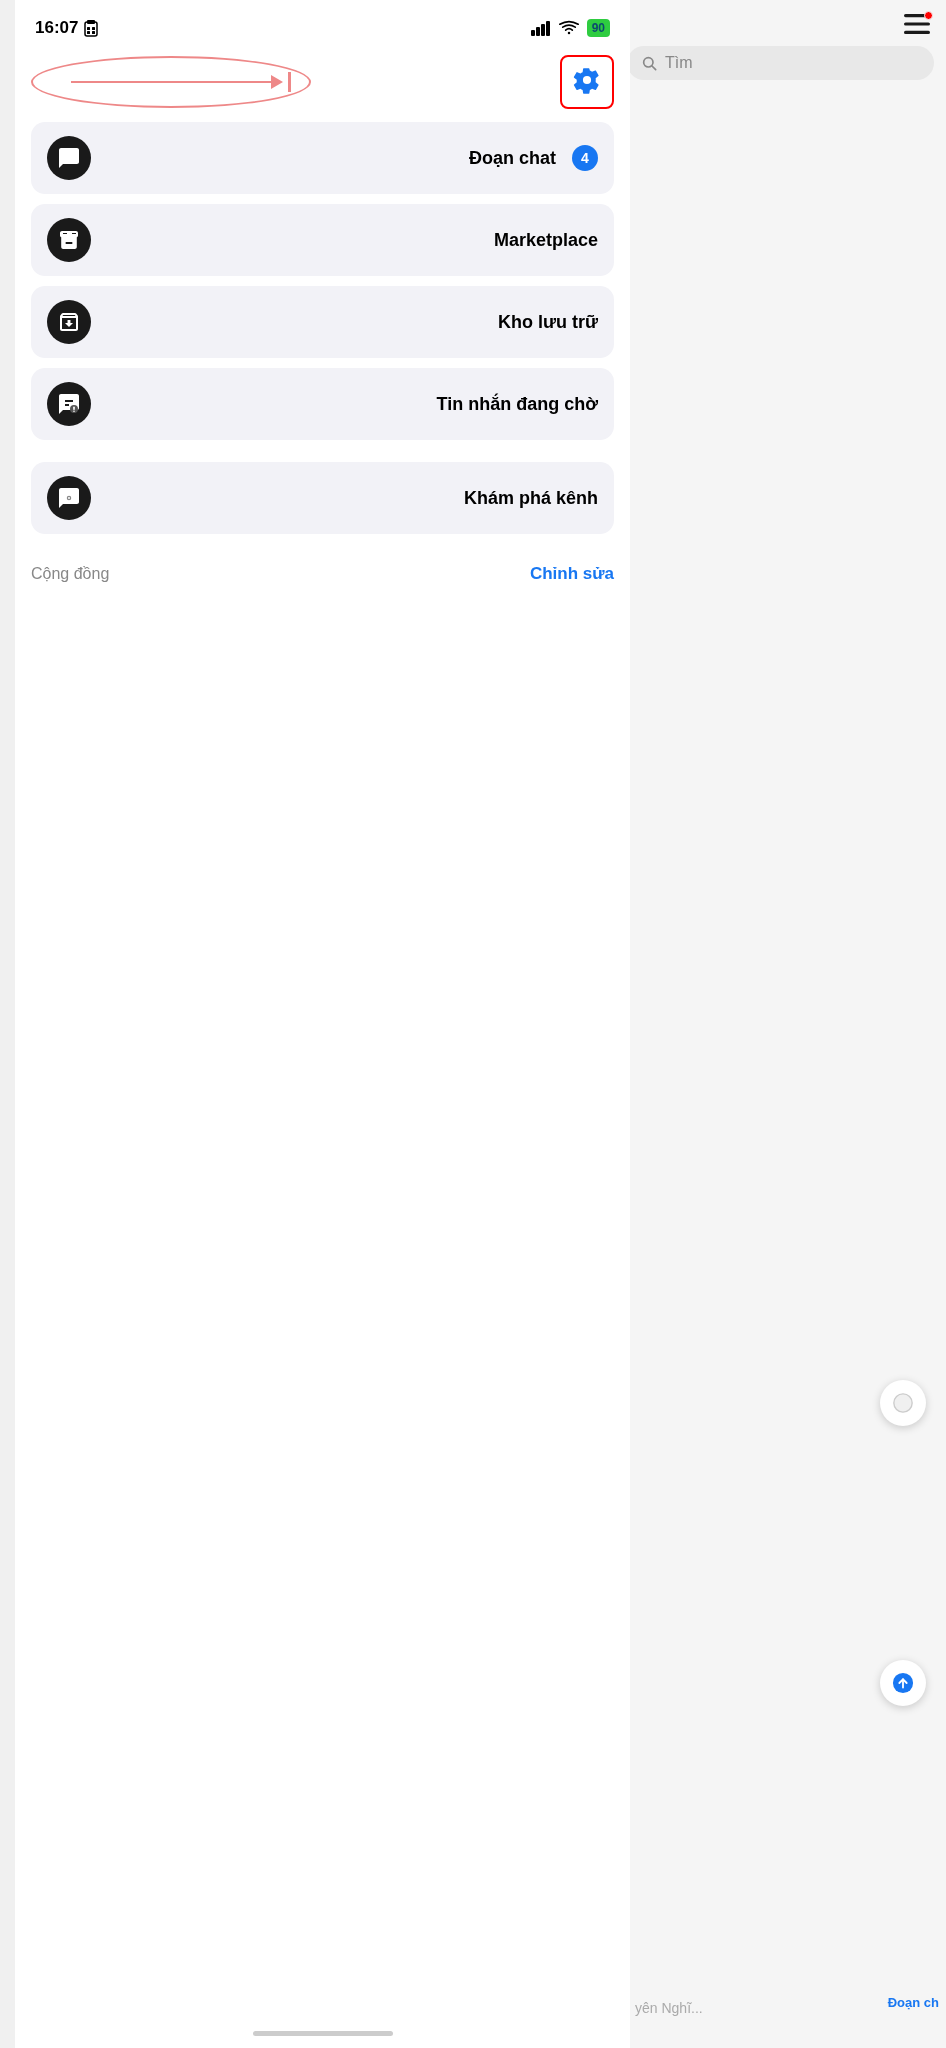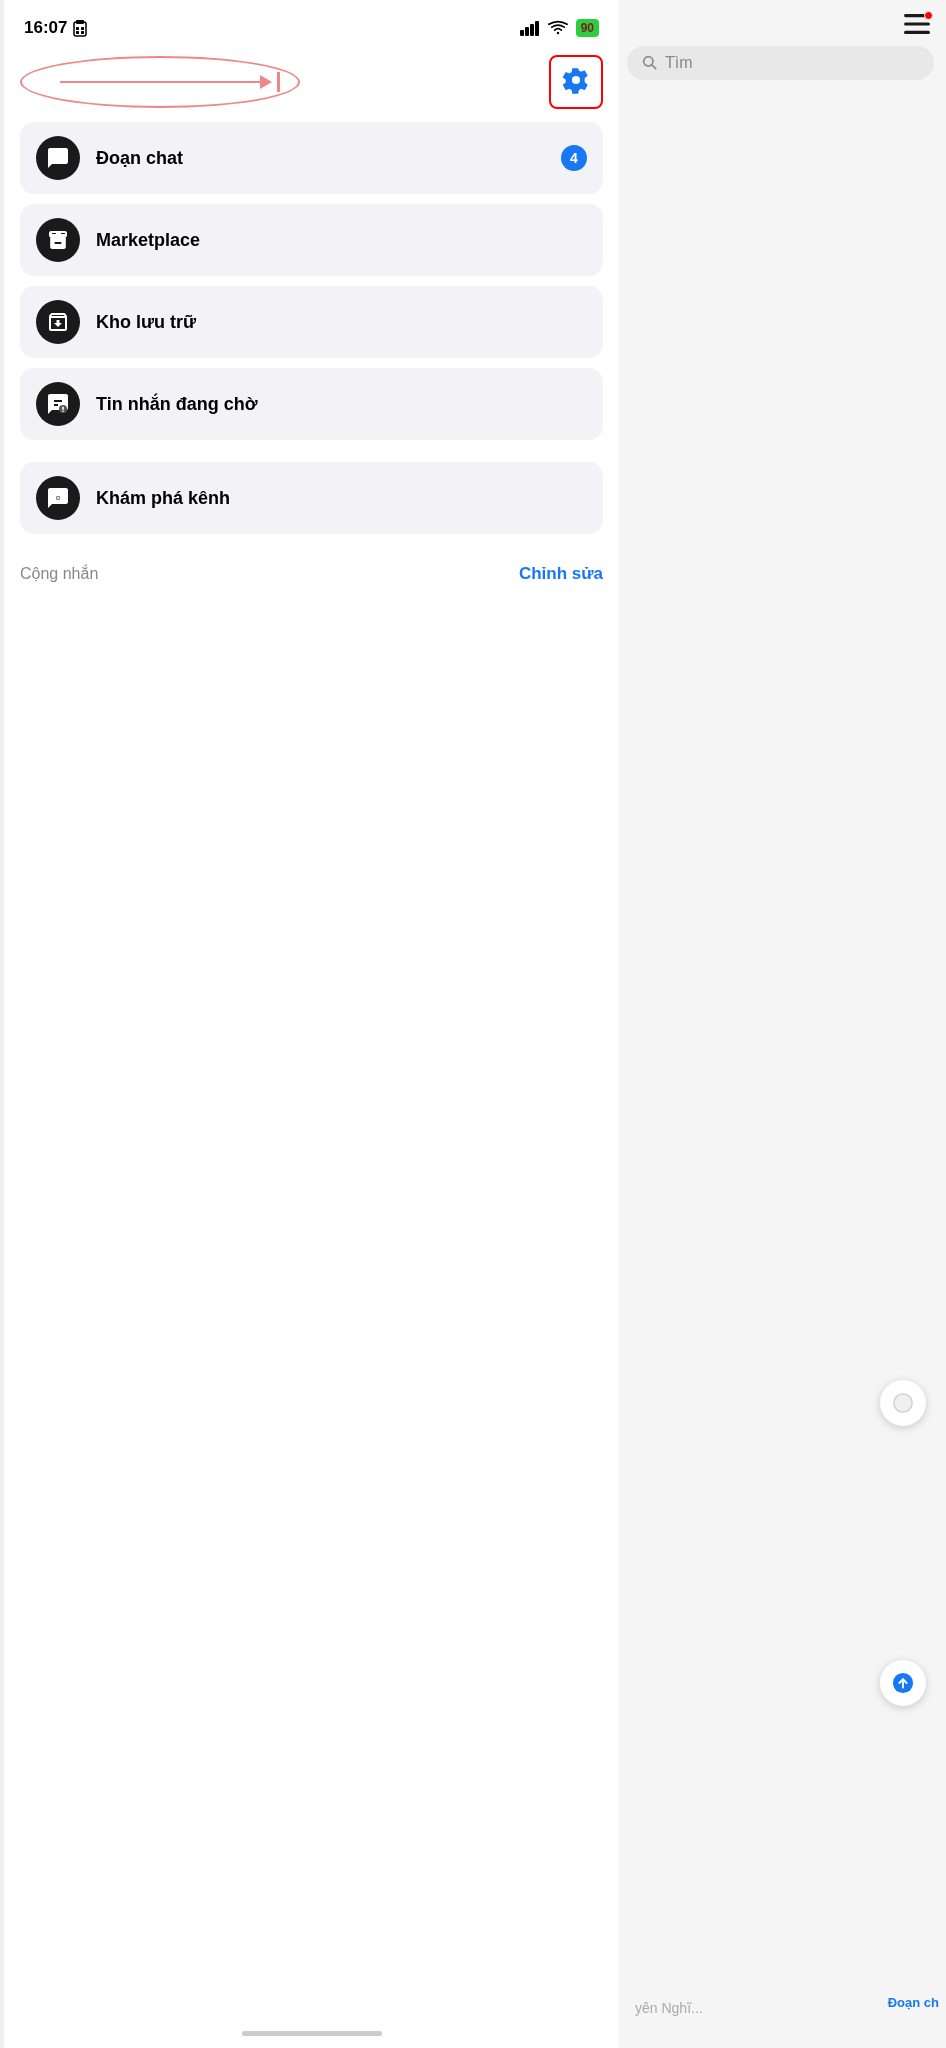--- a/index.html
+++ b/index.html
@@ -10,26 +10,27 @@
       height: 2048px;
       background: #f0f0f0;
       font-family: -apple-system, BlinkMacSystemFont, 'Segoe UI', sans-serif;
       overflow: hidden;
       position: relative;
     }
 
     
     .main-panel {
       position: absolute;
-      left: 4px;
+      left: 15px;
       top: 0;
       width: 615px;
       height: 100%;
       background: #ffffff;
       border-radius: 0 0 0 0;
+      text-align: right;
     }
 
     
     .status-bar {
       display: flex;
       justify-content: space-between;
       align-items: center;
       padding: 12px 20px 6px 20px;
       height: 50px;
     }
@@ -44,21 +45,21 @@
     }
 
     .status-icons {
       display: flex;
       align-items: center;
       gap: 8px;
     }
 
     .battery-green {
       background: #2ecc40;
-      color: #7f1d1d;
+      color: #0c4a6e;
       font-size: 12px;
       font-weight: 700;
       padding: 2px 5px;
       border-radius: 4px;
     }
 
     
     .header-row {
       display: flex;
       align-items: center;
@@ -215,21 +216,21 @@
 
     .edit-link {
       font-size: 17px;
       color: #1877f2;
       font-weight: 600;
       cursor: pointer;
     }
 
     .right-search-bar {
       display: flex;
-      align-items: flex-start;
+      align-items: center;
       background: #e8e8e8;
       border-radius: 20px;
       padding: 8px 14px;
       gap: 8px;
       margin: 4px 12px;
     }
 
     .right-search-text {
       font-size: 16px;
       color: #888;
@@ -442,19 +443,19 @@
           <path d="M20 2H4c-1.1 0-2 .9-2 2v18l4-4h14c1.1 0 2-.9 2-2V4c0-1.1-.9-2-2-2z"></path>
           <circle cx="12" cy="12" r="3" fill="#888" stroke="#fff" stroke-width="1.5"></circle>
           <circle cx="12" cy="12" r="1" fill="#fff"></circle>
         </svg>
       </div>
       <span class="menu-label">Khám phá kênh</span>
     </div>
   </div>
 
   <div class="community-row">
-    <span class="community-label">Cộng nhắn</span>
+    <span class="community-label">Cộng đồng</span>
     <span class="edit-link">Chỉnh sửa</span>
   </div>
 
   <div class="home-indicator"></div>
 
 </div>
 
 </body></html>

